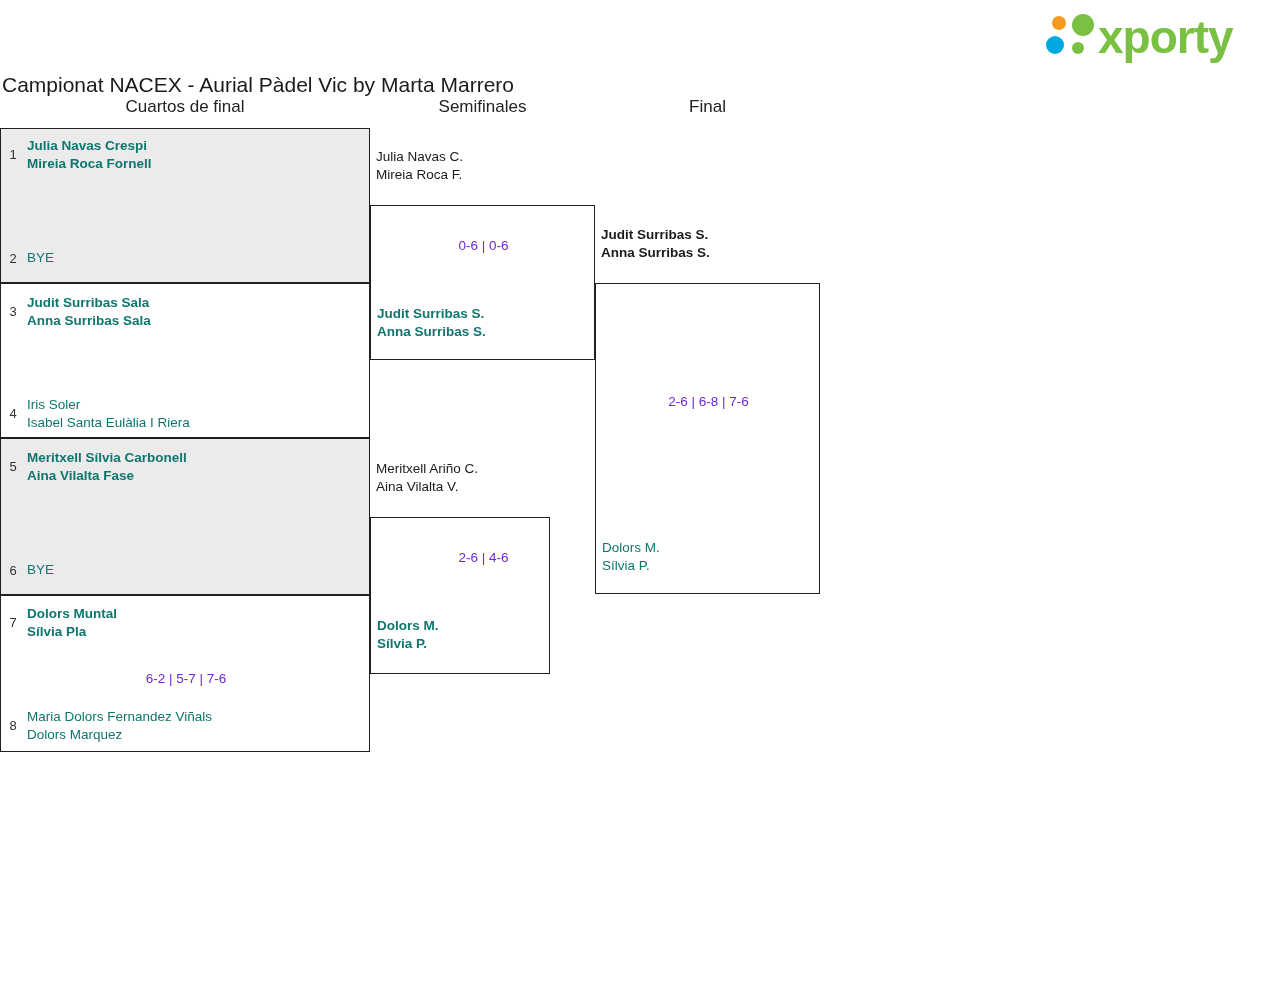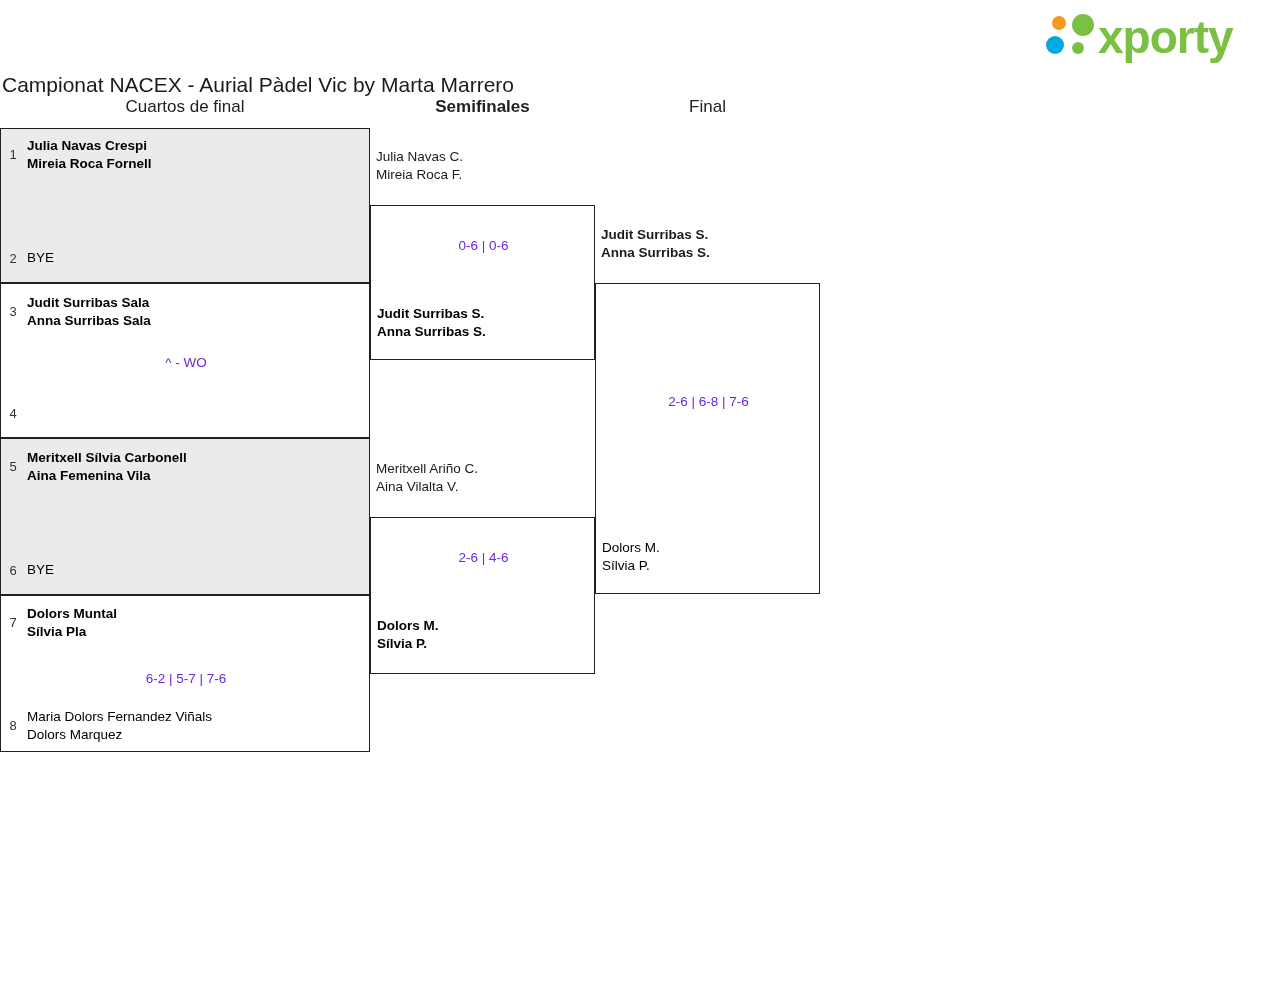--- a/index.html
+++ b/index.html
@@ -71,21 +71,21 @@
   
   .round-label {
     position: absolute;
     font-size: 17px;
     line-height: 20px;
     color: #222222;
     text-align: center;
     white-space: nowrap;
   }
   #round-0 { left: 0px;   top: 97px; width: 370px; }
-  #round-1 { left: 370px; top: 97px; width: 225px; font-weight: bold; }
+  #round-1 { left: 370px; top: 97px; width: 225px; }
   #round-2 { left: 595px; top: 97px; width: 225px; }
 
   
   .match {
     position: absolute;
     box-sizing: border-box;
     border: 1px solid #231f20;
   }
   .match.shaded { background: #ebebeb; }
   .match.plain  { background: #ffffff; }
@@ -97,21 +97,21 @@
     line-height: 15px;
     color: #333333;
     width: 16px;
     text-align: center;
   }
   .team {
     position: absolute;
     left: 26px;
     font-size: 13.5px;
     line-height: 18px;
-    color: #000000;
+    color: #0f766e;
     white-space: nowrap;
   }
   .team.bold { font-weight: 700; }
   .team .p { display: block; }
   .score {
     position: absolute;
     font-size: 13.5px;
     line-height: 17px;
     color: #6d28d9;
     text-align: center;
@@ -119,21 +119,21 @@
   }
 
   
   #m-r0-0 { left: 0px; top: 128px;  width: 370px; height: 155px; }
   #m-r0-1 { left: 0px; top: 283px;  width: 370px; height: 155px; }
   #m-r0-2 { left: 0px; top: 438px;  width: 370px; height: 157px; }
   #m-r0-3 { left: 0px; top: 595px;  width: 370px; height: 157px; }
 
   
   #m-r1-0 { left: 370px; top: 205px; width: 225px; height: 155px; }
-  #m-r1-1 { left: 370px; top: 517px; width: 225px; height: 157px; }
+  #m-r1-1 { left: 370px; top: 517px; width: 180px; height: 157px; }
 
   
   #m-r2-0 { left: 595px; top: 283px; width: 225px; height: 311px; }
 
   
   .advancer {
     position: absolute;
     font-size: 13.5px;
     line-height: 18px;
     color: #1b1b1b;
@@ -179,29 +179,32 @@
     <span class="p"></span>
   </div>
 </div>
 
 <div class="match plain" id="m-r0-1">
   <div class="seed" style="top:20px">3</div>
   <div class="team bold" style="top:10px">
     <span class="p">Judit Surribas Sala</span>
     <span class="p">Anna Surribas Sala</span>
   </div>
-  <div class="score" style="left:0px; top:70px; width:370px;">^ - WO</div>
   <div class="seed" style="top:122px">4</div>
+  <div class="team" style="top:112px">
+    <span class="p">Iris Soler</span>
+    <span class="p">Isabel Santa Eulàlia I Riera</span>
+  </div>
 </div>
 
 <div class="match shaded" id="m-r0-2">
   <div class="seed" style="top:20px">5</div>
   <div class="team bold" style="top:10px">
     <span class="p">Meritxell Sílvia Carbonell</span>
-    <span class="p">Aina Femenina Vila</span>
+    <span class="p">Aina Vilalta Fase</span>
   </div>
   <div class="score" style="left:0px; top:90px; width:370px;"></div>
   <div class="seed" style="top:124px">6</div>
   <div class="team" style="top:122px">
     <span class="p">BYE</span>
     <span class="p"></span>
   </div>
 </div>
 
 <div class="match plain" id="m-r0-3">

